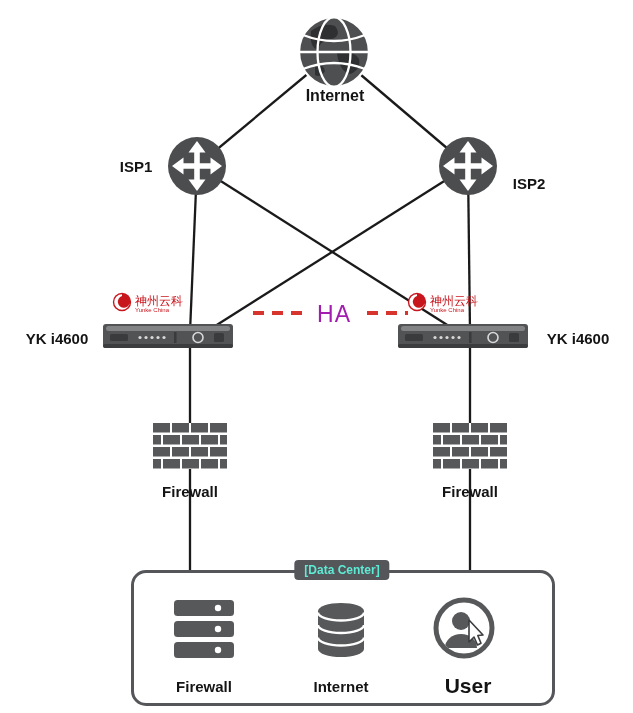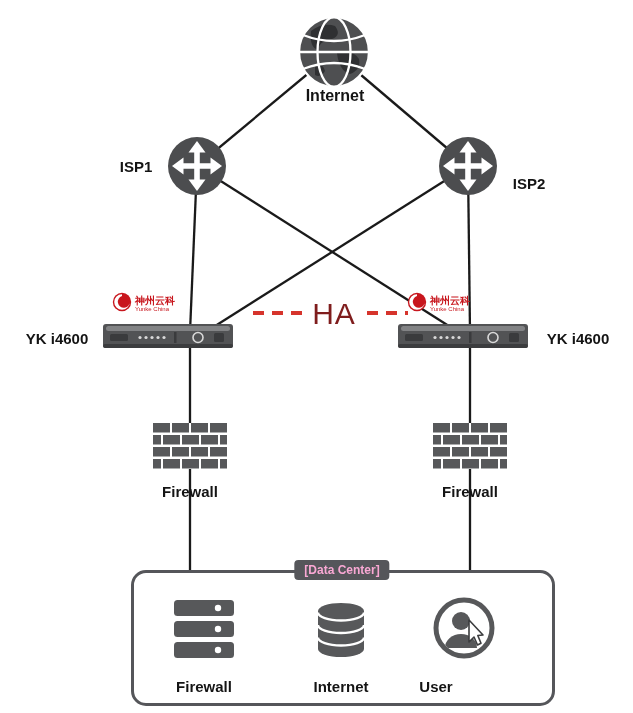--- a/index.html
+++ b/index.html
@@ -8,34 +8,34 @@
     font-family:"Liberation Sans",sans-serif;
   }
   #wires{position:absolute;left:0;top:0;z-index:1;}
   .icon{position:absolute;transform:translate(-50%,-50%);line-height:0;z-index:2;}
   .lbl{
     position:absolute;transform:translate(-50%,-50%);z-index:3;
     font-weight:600;font-size:16px;color:#141414;white-space:nowrap;text-align:center;
   }
   .lbl.bold{font-weight:700;font-size:15px;}
   .ha-lbl{
-    font-size:30px;font-weight:500;letter-spacing:1px;color:#7f1d1d;
+    font-size:23px;font-weight:500;letter-spacing:1px;color:#a21caf;
     background:#ffffff;padding:0 9px;
   }
   .brand{position:absolute;display:flex;align-items:center;gap:3px;z-index:3;}
   .brand-txt{display:flex;flex-direction:column;line-height:1.05;}
-  .brand-name{font-size:10px;font-weight:700;color:#c8161d;white-space:nowrap;}
+  .brand-name{font-size:12px;font-weight:400;color:#c8161d;white-space:nowrap;}
   .brand-sub{font-size:6px;color:#c8161d;white-space:nowrap;}
   .dc-box{
     position:absolute;left:131px;top:570px;width:424px;height:136px;z-index:1;
     border:3px solid #55565a;border-radius:15px;background:#ffffff;box-sizing:border-box;
   }
   .dc-badge{
     position:absolute;left:342px;top:570px;transform:translate(-50%,-50%);z-index:3;
-    background:#55565a;color:#f9a8d4;font-size:12px;font-weight:700;
+    background:#55565a;color:#5eead4;font-size:12px;font-weight:700;
     padding:3px 10px;border-radius:4px;white-space:nowrap;
   }
 </style>
 </head>
 <body>
 
 <div id="canvas">
 
   <svg id="wires" width="633" height="713" viewBox="0 0 633 713">
     <g stroke="#1a1a1a" stroke-width="2.3">
@@ -266,15 +266,15 @@
           </clipPath>
         </defs>
       <circle cx="32" cy="32" r="28" fill="#ffffff" stroke="#57585a" stroke-width="5"></circle>
       <g clip-path="url(#uclip)" fill="#57585a">
         <circle cx="29" cy="25" r="9"></circle>
         <path d="M13,52 a16,14 0 0 1 32,0 z"></path>
       </g>
       <polygon points="37,24 37,46 42,41 45.5,49 49,47.3 45.8,39.5 51,39" fill="#ffffff" stroke="#3b3c3e" stroke-width="1.6" stroke-linejoin="round"></polygon>
     </svg>
   </div>
-  <div class="lbl" style="left:436px;top:686px;font-size:15px">User</div>
+  <div class="lbl" style="left:468px;top:686px;font-size:21px">User</div>
 
 </div>
 
 </body></html>

